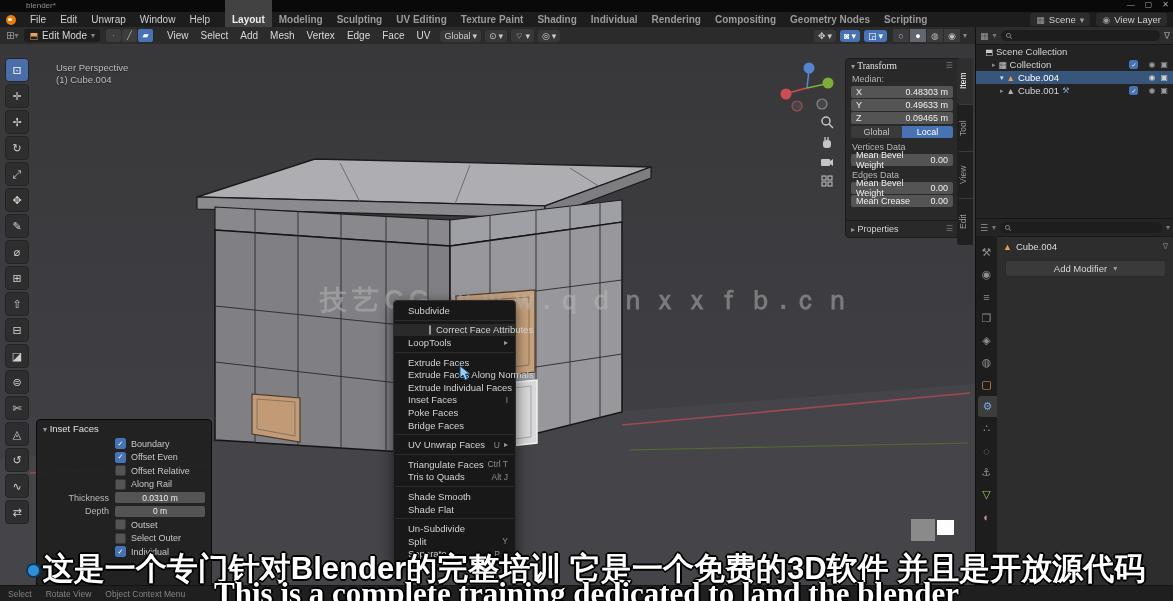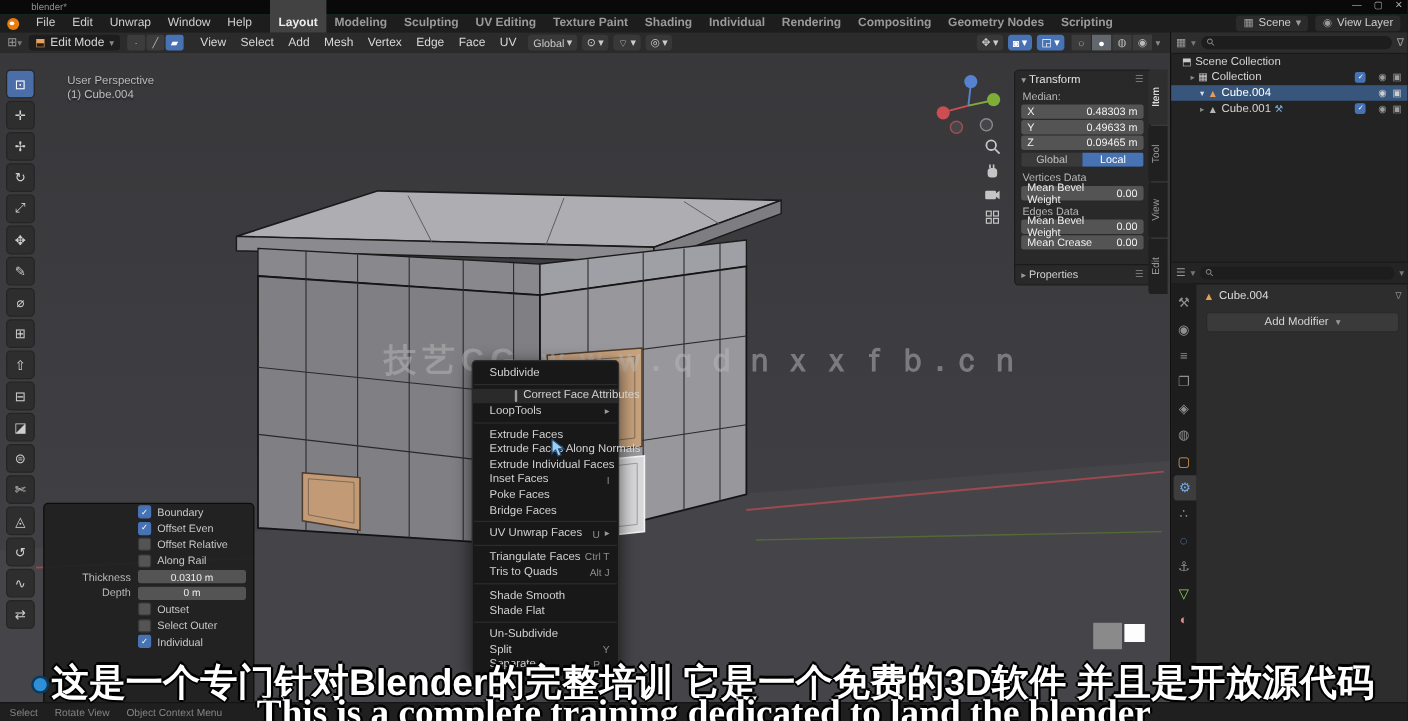--- a/index.html
+++ b/index.html
@@ -38,21 +38,21 @@
   .vplabel{position:absolute;left:56px;top:18px;font-size:9.5px;color:#bdbdbd;line-height:12px;text-shadow:0 1px 1px #222;}
   .watermark{position:absolute;left:320px;top:238px;width:540px;font-size:27px;font-weight:bold;letter-spacing:5px;color:rgba(185,185,185,.5);white-space:nowrap;}
   
   .toolcol{position:absolute;left:5px;top:14px;display:flex;flex-direction:column;gap:2px;}
   .tool{width:22px;height:22px;background:#2e2e2e;border:1px solid #242424;border-radius:4px;display:flex;align-items:center;justify-content:center;font-size:11px;color:#cfcfcf;}
   .tool.active{background:#4b6ea9;color:#fff;}
   
   .viewbtn{position:absolute;width:20px;height:20px;display:flex;align-items:center;justify-content:center;color:#c5c5c5;}
   
   .npanel{position:absolute;left:845px;top:14px;width:112px;height:178px;background:rgba(40,40,40,.97);border-radius:4px 0 0 4px;font-size:9px;color:#cdcdcd;border:1px solid #1c1c1c;}
-  .nph{display:flex;justify-content:space-between;padding:2px 5px;font-size:9.5px;color:#e3e3e3;}
+  .nph{display:flex;justify-content:space-between;padding:2px 5px;font-size:9.5px;color:#e3e3e3;font-family:Liberation Serif, serif;}
   .nlabel{padding:1px 6px;color:#b5b5b5;}
   .nfield{margin:1px 5px;height:12px;background:#545454;border-radius:2px;display:flex;justify-content:space-between;align-items:center;padding:0 5px;color:#f0f0f0;font-size:9px;}
   .ntoggle{display:flex;margin:2px 5px;height:12px;border-radius:2px;overflow:hidden;}
   .ntoggle div{flex:1;display:flex;align-items:center;justify-content:center;background:#3a3a3a;color:#c2c2c2;}
   .ntoggle div.on{background:#4772b3;color:#fff;}
   .ncollapsed{position:absolute;left:0;bottom:0;width:100%;border-top:1px solid #1a1a1a;display:flex;justify-content:space-between;padding:3px 5px;box-sizing:border-box;color:#d5d5d5;}
   .ntabs{position:absolute;left:957px;top:14px;width:16px;display:flex;flex-direction:column;gap:1px;}
   .ntab{writing-mode:vertical-rl;transform:rotate(180deg);background:#202020;color:#999;font-size:8.5px;padding:6px 1px;border-radius:0 3px 3px 0;text-align:center;height:34px;}
   .ntab.active{background:#2e2e2e;color:#fff;}
   
@@ -481,20 +481,21 @@
         </div>
     </div>
 
     <div class="cursor">
       <svg width="13" height="16">
           <polygon points="1,0 1,12 4,9 6,14 8.5,13 6.5,8 11,8" fill="#9ecbf0" stroke="#1c4f7a" stroke-width="1"></polygon>
         </svg>
     </div>
 
     <div class="inspanel">
+      <div class="insh"><span style="color:#999;font-size:8px">▾</span> <span>Inset Faces</span></div>
       <div class="irow">
           <span class="lbl"></span>
           <span class="chk on">
             <span>✓</span>
           </span>
           <span>Boundary</span>
         </div>
       <div class="irow">
           <span class="lbl"></span>
           <span class="chk on">

